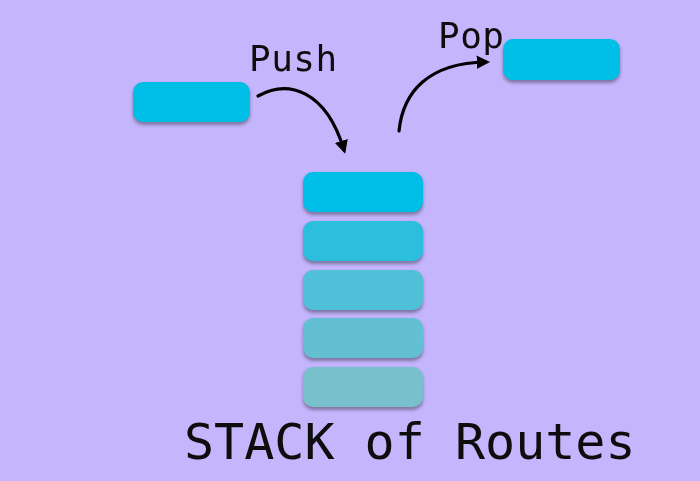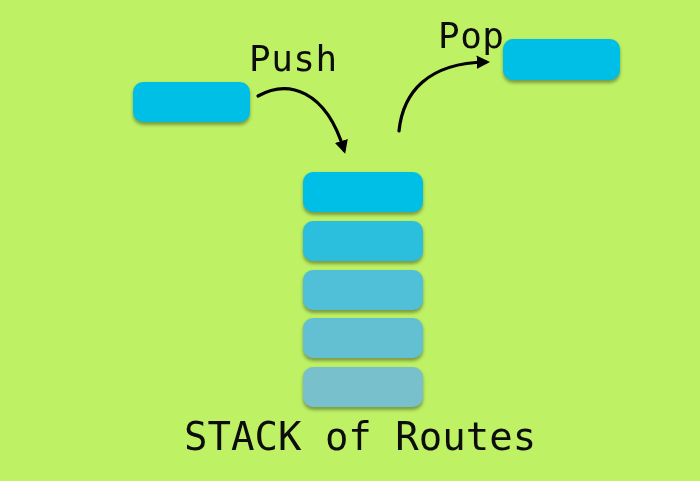--- a/index.html
+++ b/index.html
@@ -5,21 +5,21 @@
   html, body {
     margin: 0;
     padding: 0;
     background: #ffffff;
     font-family: "DejaVu Sans Mono", "Liberation Mono", monospace;
   }
   .canvas {
     position: relative;
     width: 700px;
     height: 481px;
-    background: #bef264;
+    background: #c4b5fd;
     overflow: hidden;
   }
   .arrows {
     position: absolute;
     left: 0;
     top: 0;
     width: 700px;
     height: 481px;
     pointer-events: none;
   }
@@ -68,21 +68,21 @@
     color: #0d0d0d;
     letter-spacing: 0.5px;
     white-space: nowrap;
   }
   .label.push { left: 249px; top: 41px; }
   .label.pop  { left: 410px; top: 18px; }
   .caption {
     position: absolute;
     left: 184px;
     top: 417px;
-    font-size: 39px;
+    font-size: 50px;
     line-height: 1;
     font-weight: 500;
     color: #0d0d0d;
     white-space: nowrap;
   }
 </style>
 </head>
 <body>
 
 <div class="canvas">

